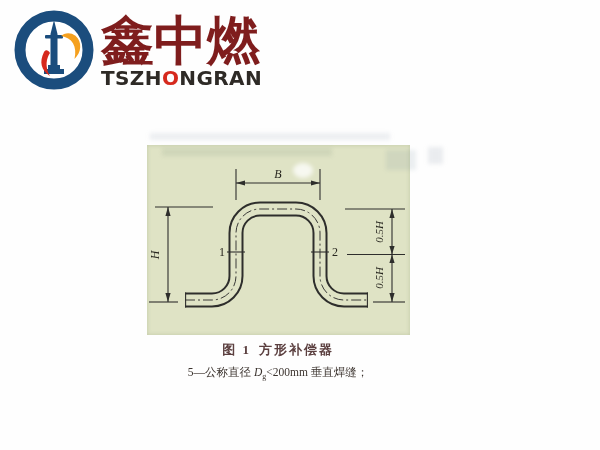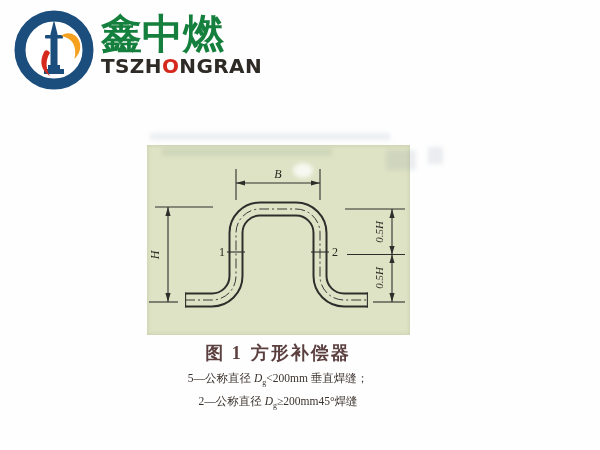--- a/index.html
+++ b/index.html
@@ -6,21 +6,21 @@
   body{
     width:600px;height:450px;position:relative;overflow:hidden;
     background:#fefefe;
     font-family:"DejaVu Sans","Liberation Sans",sans-serif;
   }
   
   .logo{position:absolute;left:14px;top:10px;display:flex;align-items:flex-start;gap:7px;}
   .emblem{width:80px;height:80px;display:block;}
   .logo-text{display:flex;flex-direction:column;margin-top:4px;}
   .logo-cn{
-    font-size:41px;font-weight:900;color:#15803d;line-height:1.0;
+    font-size:53px;font-weight:900;color:#7f1d1d;line-height:1.0;
     letter-spacing:0px;font-family:"DejaVu Sans",sans-serif;
   }
   .logo-en{
     margin-top:1px;font-size:20px;font-weight:700;color:#2e2a26;
     letter-spacing:0.4px;line-height:1.0;
   }
   .logo-en .red-o{color:#d6291d;}
   
   .figure-area{
     position:absolute;left:147px;top:145px;width:263px;height:190px;
@@ -41,21 +41,21 @@
   .thin{stroke:#2e2e2c;stroke-width:1.1;fill:none;}
   .arrow{fill:#2e2e2c;stroke:none;}
   .dimtext{font-family:"Liberation Serif","DejaVu Serif",serif;font-style:italic;font-size:12px;fill:#27261f;}
   .numtext{font-family:"Liberation Serif","DejaVu Serif",serif;font-size:12px;fill:#27261f;}
   
   .caption{
     position:absolute;left:95px;top:341px;width:366px;text-align:center;
     font-family:"Liberation Serif","DejaVu Serif",serif;color:#3b332e;
   }
   .cap-title{
-    font-size:18px;font-weight:700;color:#5c4040;letter-spacing:2px;margin-bottom:4px;
+    font-size:13px;font-weight:700;color:#5c4040;letter-spacing:2px;margin-bottom:4px;
   }
   .cap-title .no{margin-right:8px;}
   .cap-line{font-size:11.5px;line-height:18px;}
   .cap-line i{font-family:"Liberation Serif","DejaVu Serif",serif;}
   .cap-line sub{font-size:8px;}
 </style>
 </head>
 <body>
 
 <div class="page">
@@ -132,16 +132,15 @@
         <text class="dimtext" style="font-size:11px" text-anchor="middle" transform="rotate(-90 236 133)" x="236" y="133">0.5H</text>
       </g>
     </svg>
   </div>
 
   <div class="caption">
     <div class="cap-title">
       <span class="no">图 1</span><span>方形补偿器</span>
     </div>
     <div class="cap-line"><span>5—公称直径 </span><i>D</i><sub>g</sub><span>&lt;200mm 垂直焊缝；</span></div>
-    <div class="cap-line"><span>2—公称直径 </span><i>D</i><sub>g</sub><span>≥200mm45°焊缝</span></div>
   </div>
 
 </div>
 
 </body></html>

